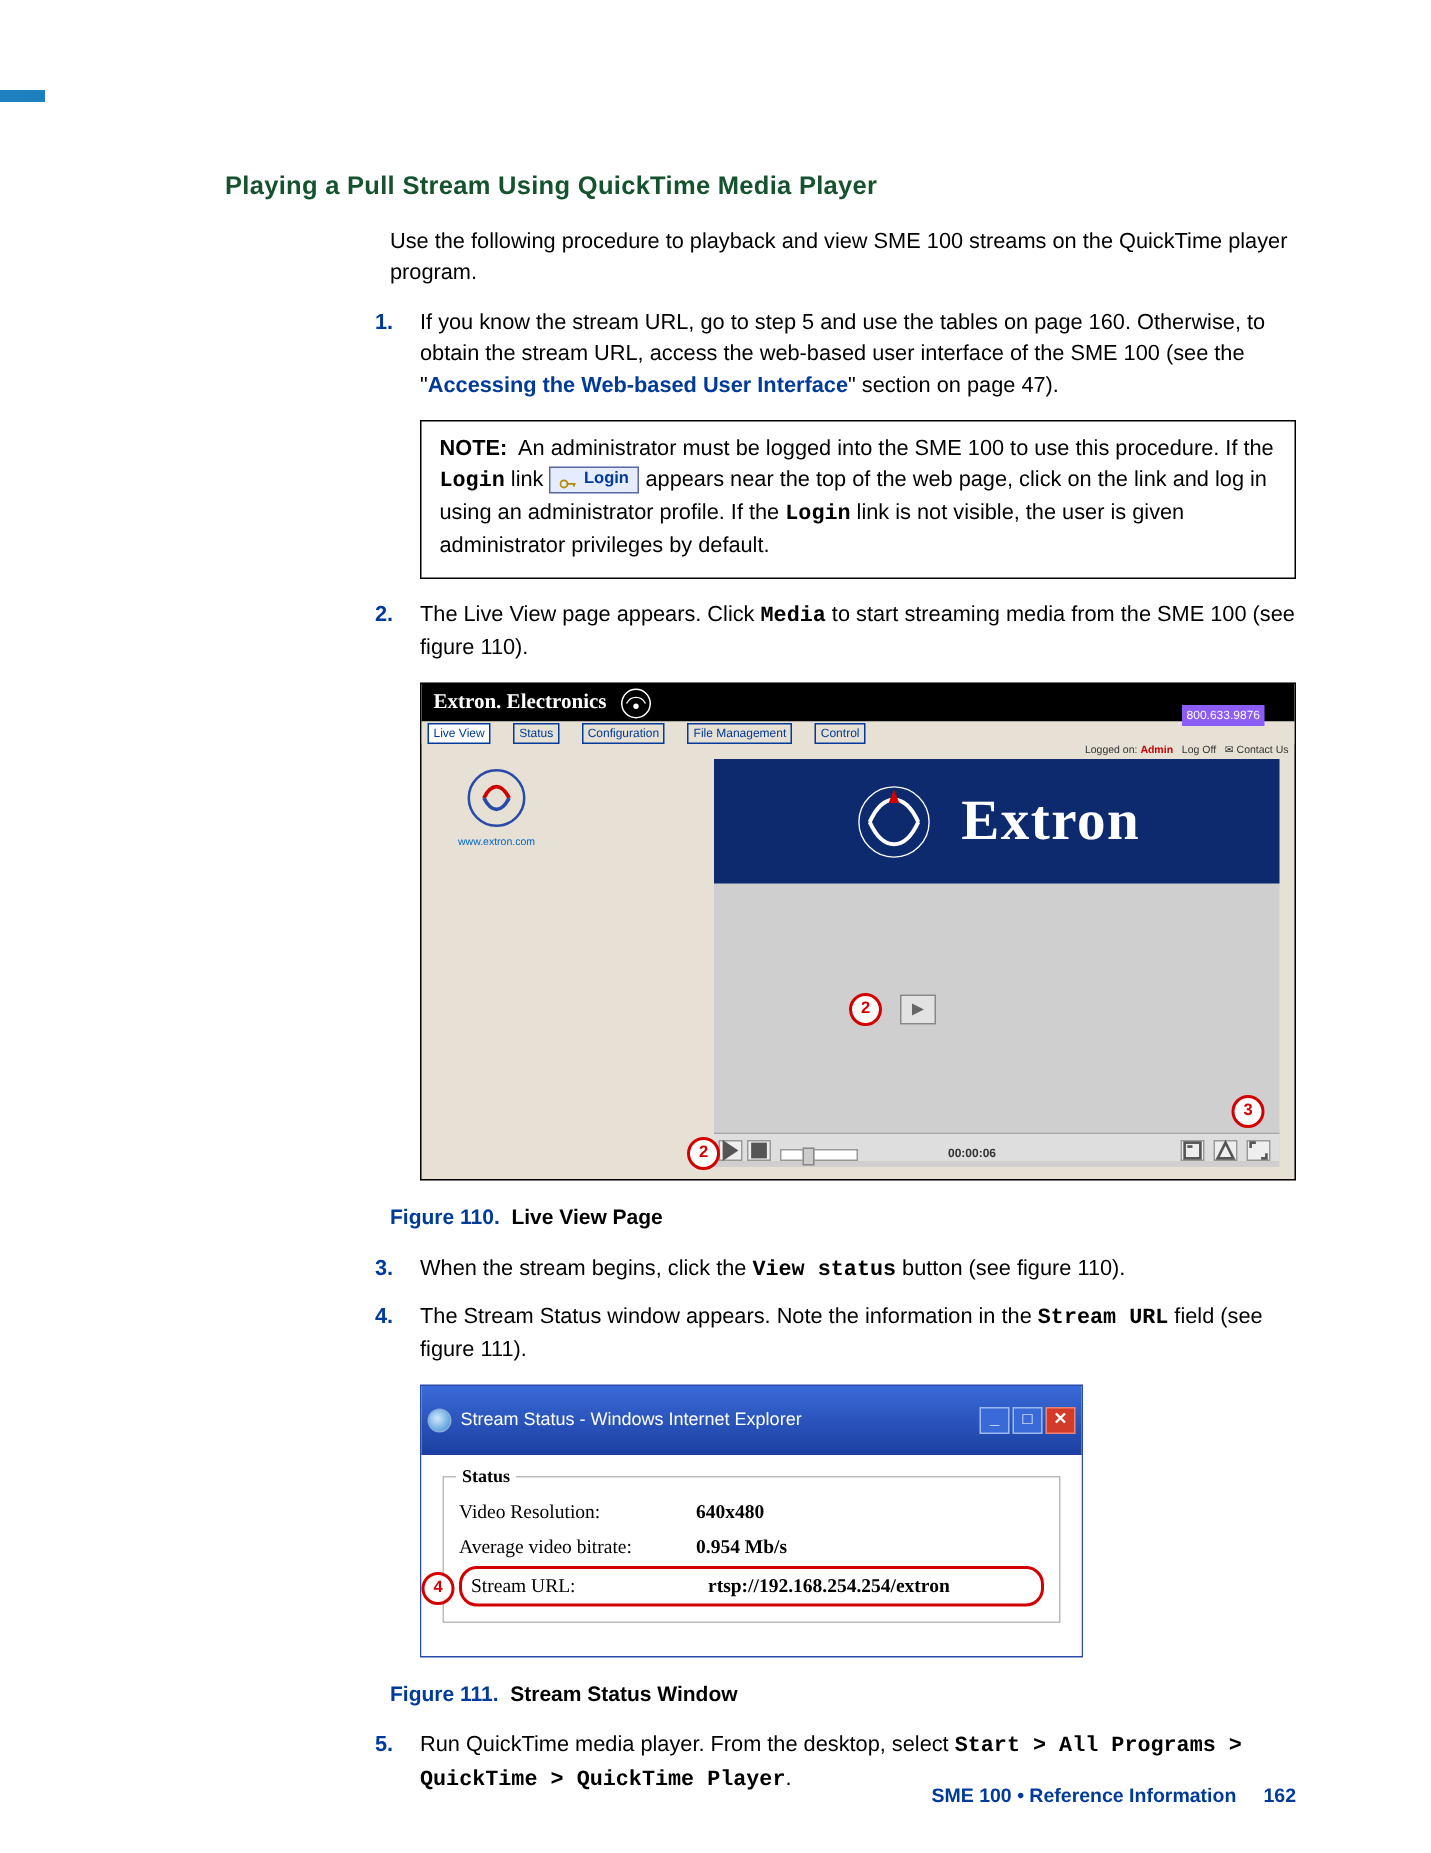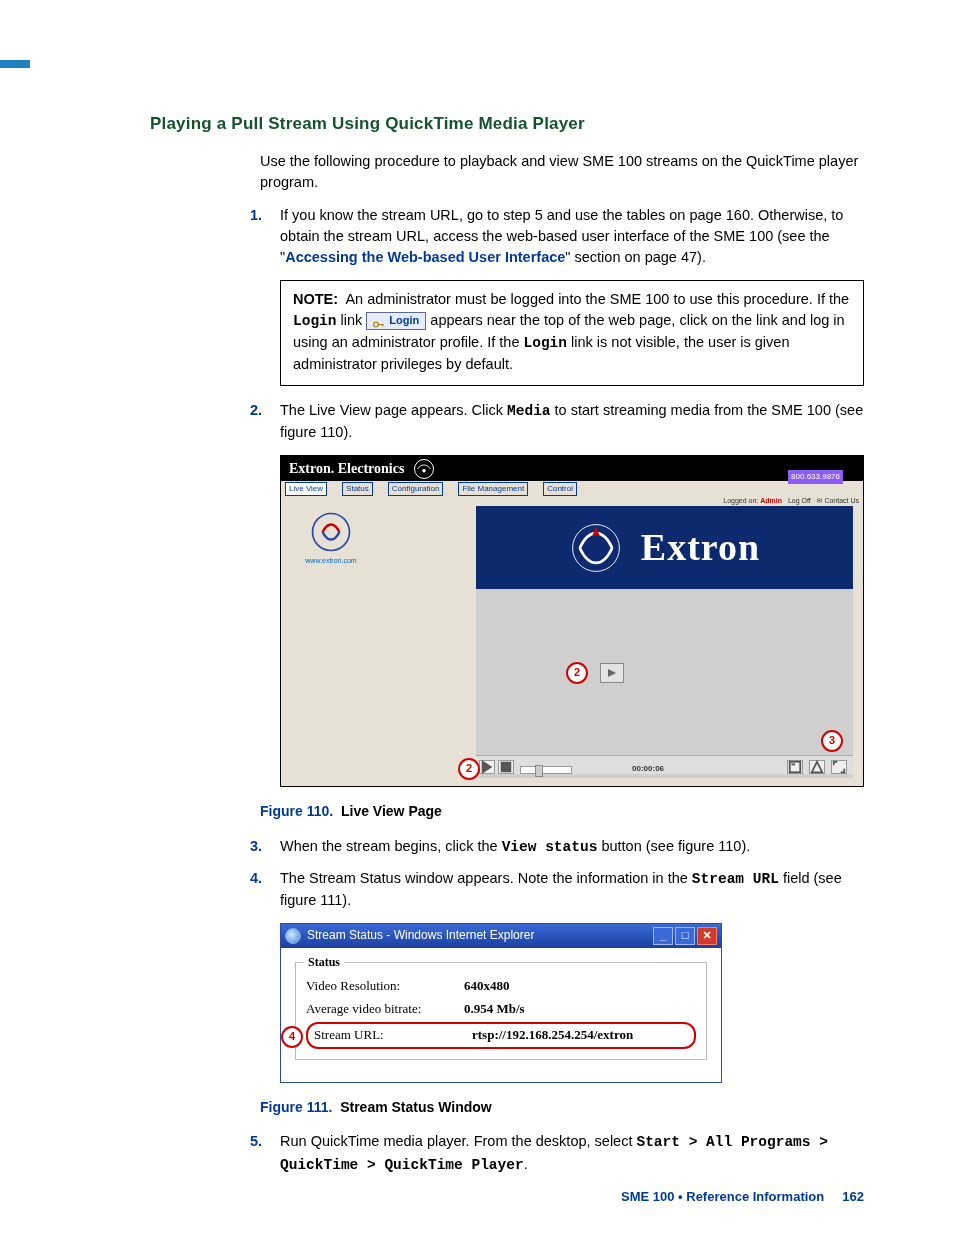--- a/index.html
+++ b/index.html
@@ -40,21 +40,21 @@
   .fig110-play svg{width:10px;height:10px}
   .fig110-ctrlbar{position:absolute;left:0;right:0;bottom:4px;height:18px;background:#dedede;border-top:1px solid #aaa;display:flex;align-items:flex-end;font-size:8px;color:#333}
   .fig110-cbtn{width:14px;height:12px;border:1px solid #999;margin-left:3px;background:#eee;display:flex;align-items:center;justify-content:center}
   .fig110-slider{width:50px;height:6px;margin-left:6px;background:#fff;border:1px solid #999;position:relative}
   .fig110-slider::after{content:'';position:absolute;left:14px;top:-2px;width:6px;height:10px;background:#ccc;border:1px solid #888}
   .fig110-time{margin-left:60px;font-weight:bold}
   .fig110-right{margin-left:auto;display:flex;gap:3px;margin-right:6px}
   .caption{color:#003a9a;font-weight:bold;font-size:14px;margin-bottom:14px}
   .caption .capt-title{color:#000}
   .fig111{margin:12px 0 8px 130px;width:440px;border:1px solid #2a4aa8}
-  .fig111-tb{height:22px;background:linear-gradient(#3a6ad8,#1b3fa0);color:#fff;display:flex;align-items:center;padding:1px 4px;font-size:12px;gap:6px}
+  .fig111-tb{height:22px;background:linear-gradient(#3a6ad8,#1b3fa0);color:#fff;display:flex;align-items:center;padding:12px 4px;font-size:12px;gap:6px}
   .fig111-tb .ie-icon{width:14px;height:14px;border:1px solid #8ad;border-radius:50%;background:radial-gradient(circle at 40% 40%,#cfe8ff,#3a8ad0)}
   .fig111-tb .wbtns{margin-left:auto;display:flex;gap:2px}
   .fig111-tb .wbtn{width:18px;height:16px;display:flex;align-items:center;justify-content:center;font-size:11px;font-weight:bold}
   .fig111-tb .min,.fig111-tb .max{background:#3a6ad8;border:1px solid #9cb8ef;color:#fff}
   .fig111-tb .close{background:#d23b2a;border:1px solid #f08070;color:#fff}
   .fig111-body{background:#fff;padding:14px 14px 22px 14px;position:relative}
   .fig111-fs{border:1px solid #bbb;padding:10px 10px 6px 10px;font-family:Georgia,'Times New Roman',serif;font-size:13px;position:relative}
   .fig111-leg{position:absolute;top:-9px;left:8px;background:#fff;padding:0 4px;font-weight:bold;font-size:12px}
   .fig111-row{display:flex;margin:4px 0}
   .fig111-row .k{width:158px}

